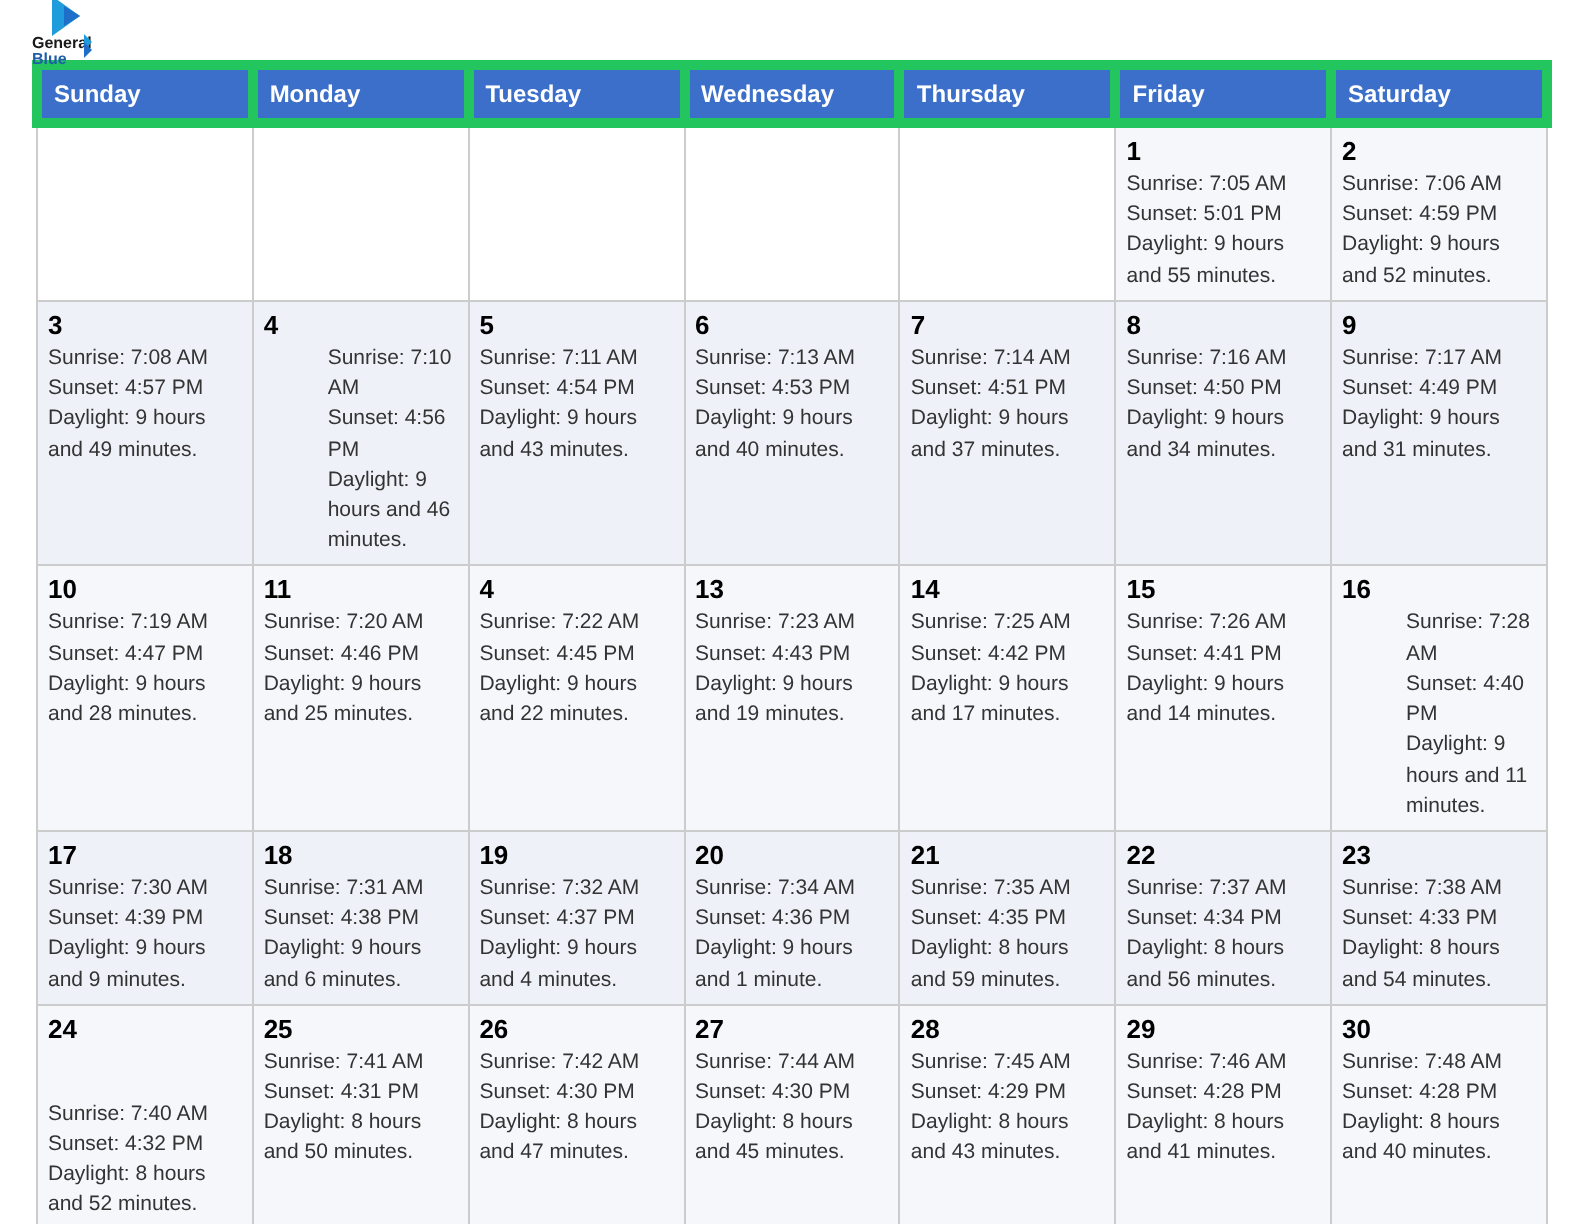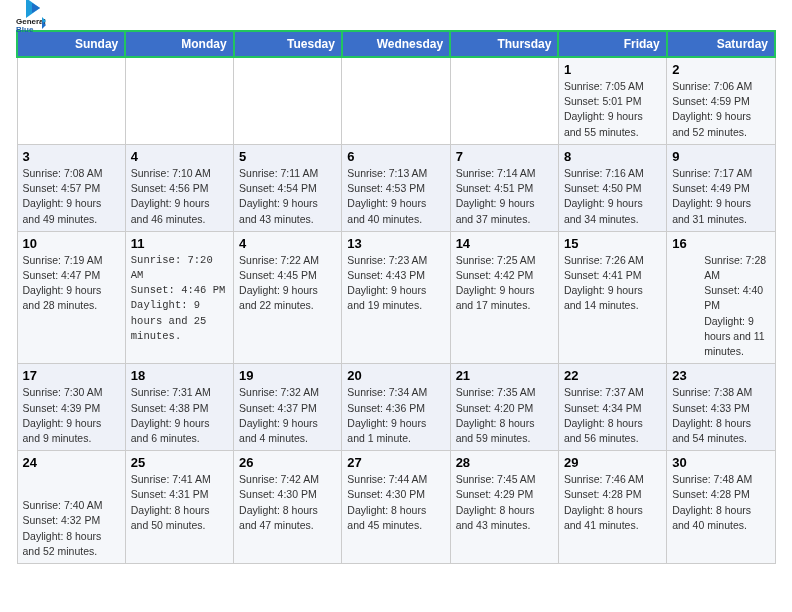--- a/index.html
+++ b/index.html
@@ -39,24 +39,24 @@
       color: #555;
     }
     table {
       width: 100%;
       border-collapse: collapse;
       font-size: 11px;
     }
     thead tr th {
       background-color: #3b6fc9;
       color: #fff;
-      text-align: right;
+      text-align: left;
       padding: 5px 6px;
       font-size: 12px;
-      border: 2px solid #22c55e;
+      border: 5px solid #22c55e;
     }
     tbody tr td {
       border: 1px solid #ccc;
       vertical-align: top;
       padding: 4px 5px;
       width: 108px;
       min-height: 80px;
       background: #fff;
     }
     tbody tr:nth-child(odd) td {
@@ -142,21 +142,21 @@
       </tr>
       <tr>
         <td>
           <span class="day-num">3</span>
           <div class="day-info" style="white-space: pre-line;">Sunrise: 7:08 AM
 Sunset: 4:57 PM
 Daylight: 9 hours and 49 minutes.</div>
         </td>
         <td>
           <span class="day-num">4</span>
-          <div class="day-info" style="white-space: pre-line;">Sunrise: 7:10 AM
+          <div class="day-info" style="white-space: pre-line; margin-left: 32px;">Sunrise: 7:10 AM
 Sunset: 4:56 PM
 Daylight: 9 hours and 46 minutes.</div>
         </td>
         <td>
           <span class="day-num">5</span>
           <div class="day-info" style="white-space: pre-line;">Sunrise: 7:11 AM
 Sunset: 4:54 PM
 Daylight: 9 hours and 43 minutes.</div>
         </td>
         <td>
@@ -186,21 +186,21 @@
       </tr>
       <tr>
         <td>
           <span class="day-num">10</span>
           <div class="day-info" style="white-space: pre-line;">Sunrise: 7:19 AM
 Sunset: 4:47 PM
 Daylight: 9 hours and 28 minutes.</div>
         </td>
         <td>
           <span class="day-num">11</span>
-          <div class="day-info" style="white-space: pre-line; font-family: Liberation Mono, monospace;">Sunrise: 7:20 AM
+          <div class="day-info" style="white-space: pre-line;">Sunrise: 7:20 AM
 Sunset: 4:46 PM
 Daylight: 9 hours and 25 minutes.</div>
         </td>
         <td>
           <span class="day-num">4</span>
           <div class="day-info" style="white-space: pre-line;">Sunrise: 7:22 AM
 Sunset: 4:45 PM
 Daylight: 9 hours and 22 minutes.</div>
         </td>
         <td>
@@ -249,21 +249,21 @@
         </td>
         <td>
           <span class="day-num">20</span>
           <div class="day-info" style="white-space: pre-line;">Sunrise: 7:34 AM
 Sunset: 4:36 PM
 Daylight: 9 hours and 1 minute.</div>
         </td>
         <td>
           <span class="day-num">21</span>
           <div class="day-info" style="white-space: pre-line;">Sunrise: 7:35 AM
-Sunset: 4:20 PM
+Sunset: 4:35 PM
 Daylight: 8 hours and 59 minutes.</div>
         </td>
         <td>
           <span class="day-num">22</span>
           <div class="day-info" style="white-space: pre-line;">Sunrise: 7:37 AM
 Sunset: 4:34 PM
 Daylight: 8 hours and 56 minutes.</div>
         </td>
         <td>
           <span class="day-num">23</span>

